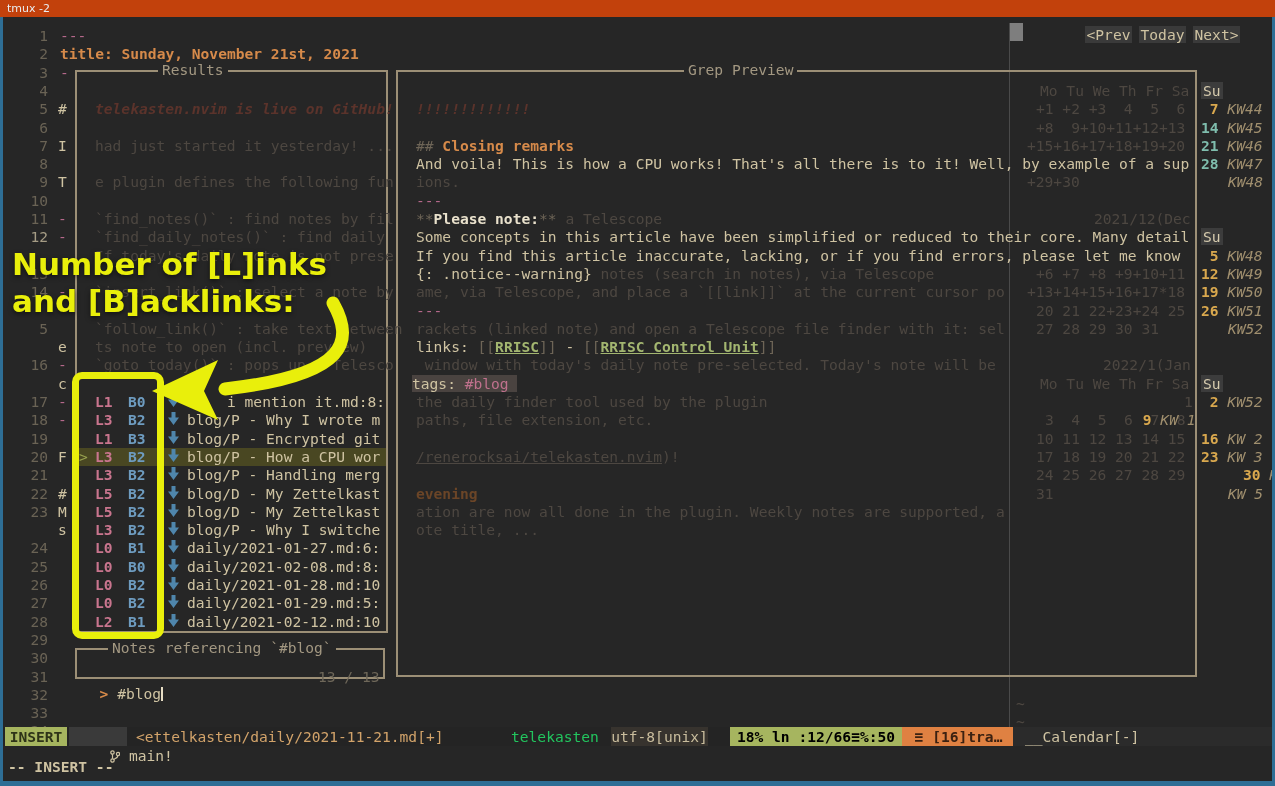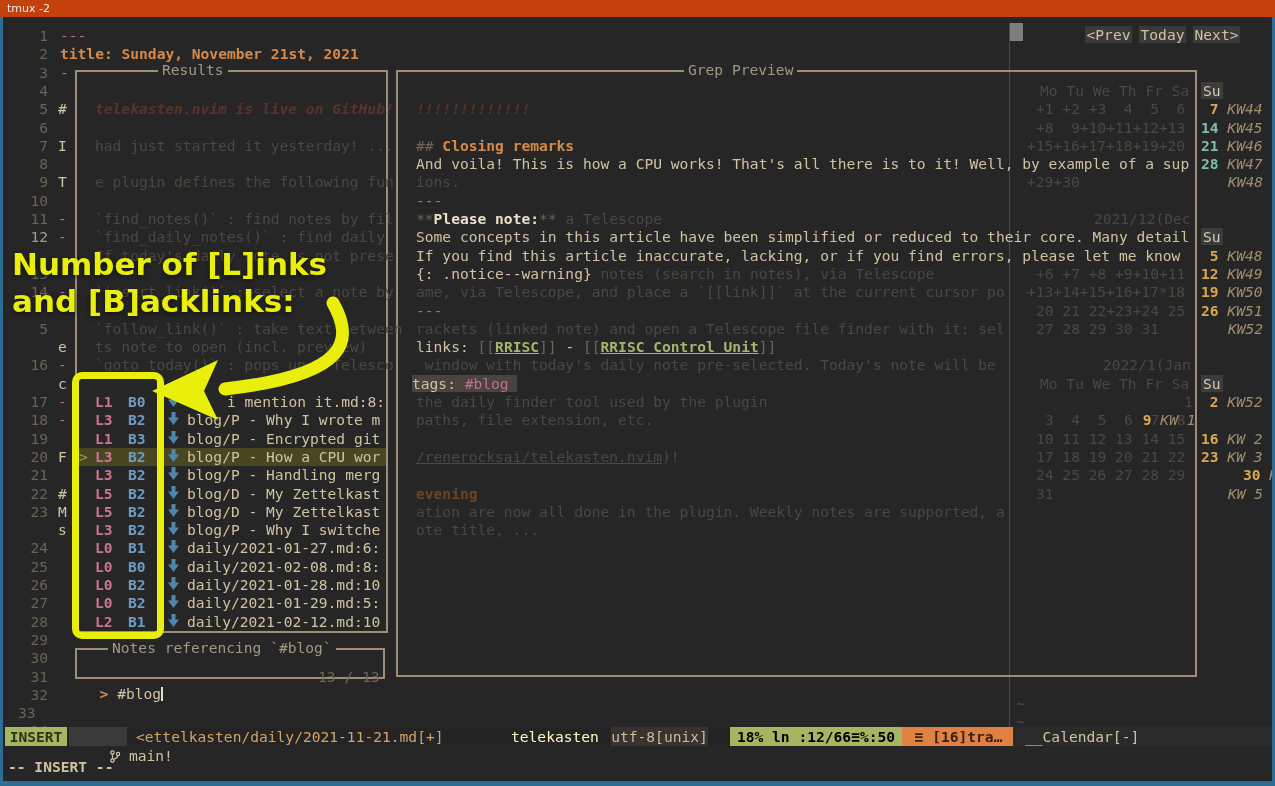--- a/index.html
+++ b/index.html
@@ -43,21 +43,21 @@
   .chip{position:absolute;top:26px;width:47px;height:17px;background:#3a3a3a;color:#cfc3a2;
        font-size:14.6px;line-height:17px;text-align:center;z-index:4;}
   #vsep{position:absolute;left:1009px;top:23px;width:1px;height:704px;background:#4a4a4a;z-index:2;}
   #vsep-grip{position:absolute;left:1010px;top:23px;width:13px;height:18px;background:#7e7e7e;z-index:3;}
 
   #statusline{position:absolute;left:3px;right:3px;top:727px;height:19px;background:#242424;z-index:20;}
   #statusline .seg{position:absolute;top:0;height:19px;line-height:19px;font-size:14.6px;white-space:pre;}
   .seg-mode{left:2px;width:62px;background:#a6b55f;color:#2e3318;font-weight:bold;text-align:center;}
   .seg-branch{left:66px;width:58px;background:#3a3a3a;color:#cfc3a2;padding-left:6px;box-sizing:border-box;}
   .seg-file{left:133px;color:#d2a36a;}
-  .seg-plugin{left:508px;color:#fef9c3;}
+  .seg-plugin{left:508px;color:#22c55e;}
   .seg-enc{left:608px;width:97px;background:#37332e;color:#c9bd9d;text-align:center;}
   .seg-pos{left:727px;width:172px;background:#a6b55f;color:#000000;font-weight:bold;text-align:center;}
   .seg-tab{left:899px;width:113px;background:#df8142;color:#3b2111;font-weight:bold;text-align:center;}
   .seg-calbar{left:1010px;width:262px;background:#2b2b2b;color:#cfc3a2;padding-left:12px;box-sizing:border-box;}
   #cmdline{position:absolute;left:8px;top:757px;height:19px;line-height:19px;font-size:14.6px;
        color:#cfc3a2;font-weight:bold;white-space:pre;z-index:20;}
 
   #anno-rect{position:absolute;left:72px;top:372px;width:92px;height:267px;border:7px solid #e9ef0b;
        border-radius:10px;z-index:50;box-sizing:border-box;}
   #anno-arrow{position:absolute;left:140px;top:288px;z-index:50;}
@@ -196,21 +196,21 @@
     <div class="trow lnum" style="top: 503px; left: 18px; width: 30px; text-align: right;">23</div>
     <div class="trow lnum" style="top: 539px; left: 18px; width: 30px; text-align: right;">24</div>
     <div class="trow lnum" style="top: 558px; left: 18px; width: 30px; text-align: right;">25</div>
     <div class="trow lnum" style="top: 576px; left: 18px; width: 30px; text-align: right;">26</div>
     <div class="trow lnum" style="top: 594px; left: 18px; width: 30px; text-align: right;">27</div>
     <div class="trow lnum" style="top: 613px; left: 18px; width: 30px; text-align: right;">28</div>
     <div class="trow lnum" style="top: 631px; left: 18px; width: 30px; text-align: right;">29</div>
     <div class="trow lnum" style="top: 649px; left: 18px; width: 30px; text-align: right;">30</div>
     <div class="trow lnum" style="top: 668px; left: 18px; width: 30px; text-align: right;">31</div>
     <div class="trow lnum" style="top: 686px; left: 18px; width: 30px; text-align: right;">32</div>
-    <div class="trow lnum" style="top: 704px; left: 18px; width: 30px; ">33</div>
+    <div class="trow lnum" style="top: 704px; left: 18px; width: 30px; text-align: right;">33</div>
     <div class="trow lnum" style="top: 722px; left: 18px; width: 30px; text-align: right;">34</div>
     <div class="trow tan2" style="top: 100px; left: 58px;">#</div>
     <div class="trow tan2" style="top: 137px; left: 58px;">I</div>
     <div class="trow tan2" style="top: 173px; left: 58px;">T</div>
     <div class="trow pink" style="top: 210px; left: 58px;">-</div>
     <div class="trow pink" style="top: 228px; left: 58px;">-</div>
     <div class="trow pink" style="top: 283px; left: 58px;">-</div>
     <div class="trow tan2" style="top: 338px; left: 58px;">e</div>
     <div class="trow pink" style="top: 356px; left: 58px;">-</div>
     <div class="trow tan2" style="top: 375px; left: 58px;">c</div>

